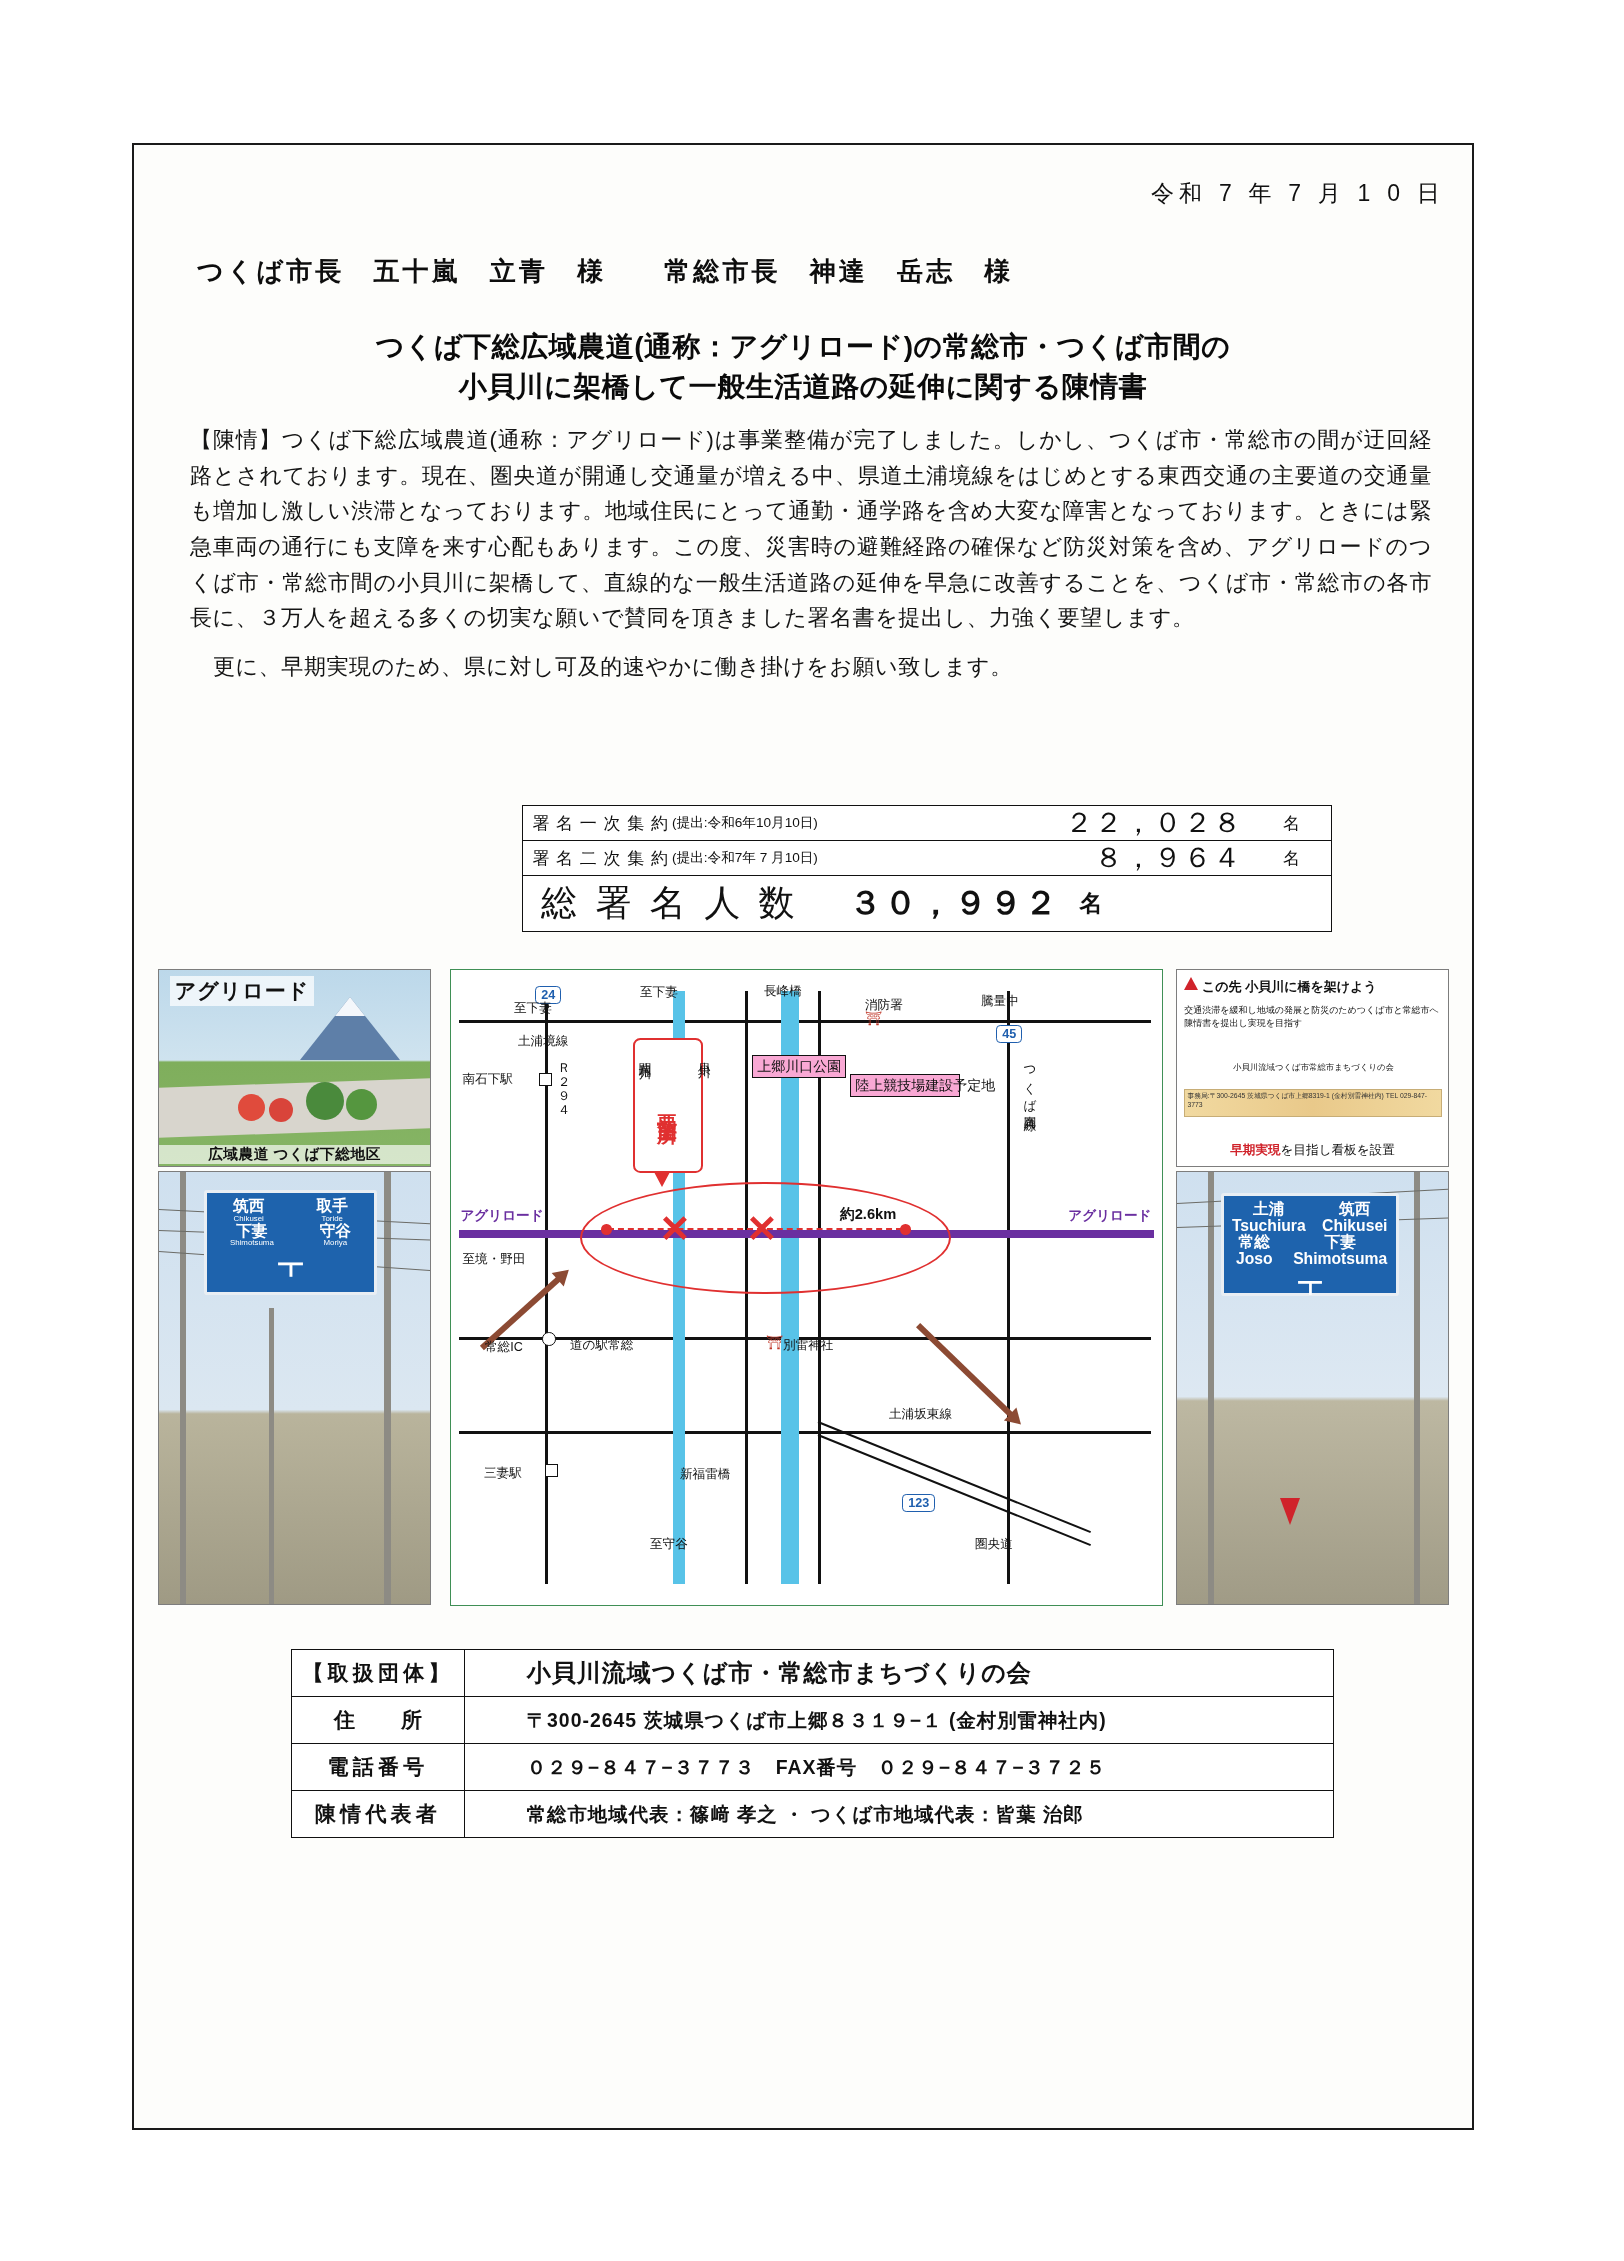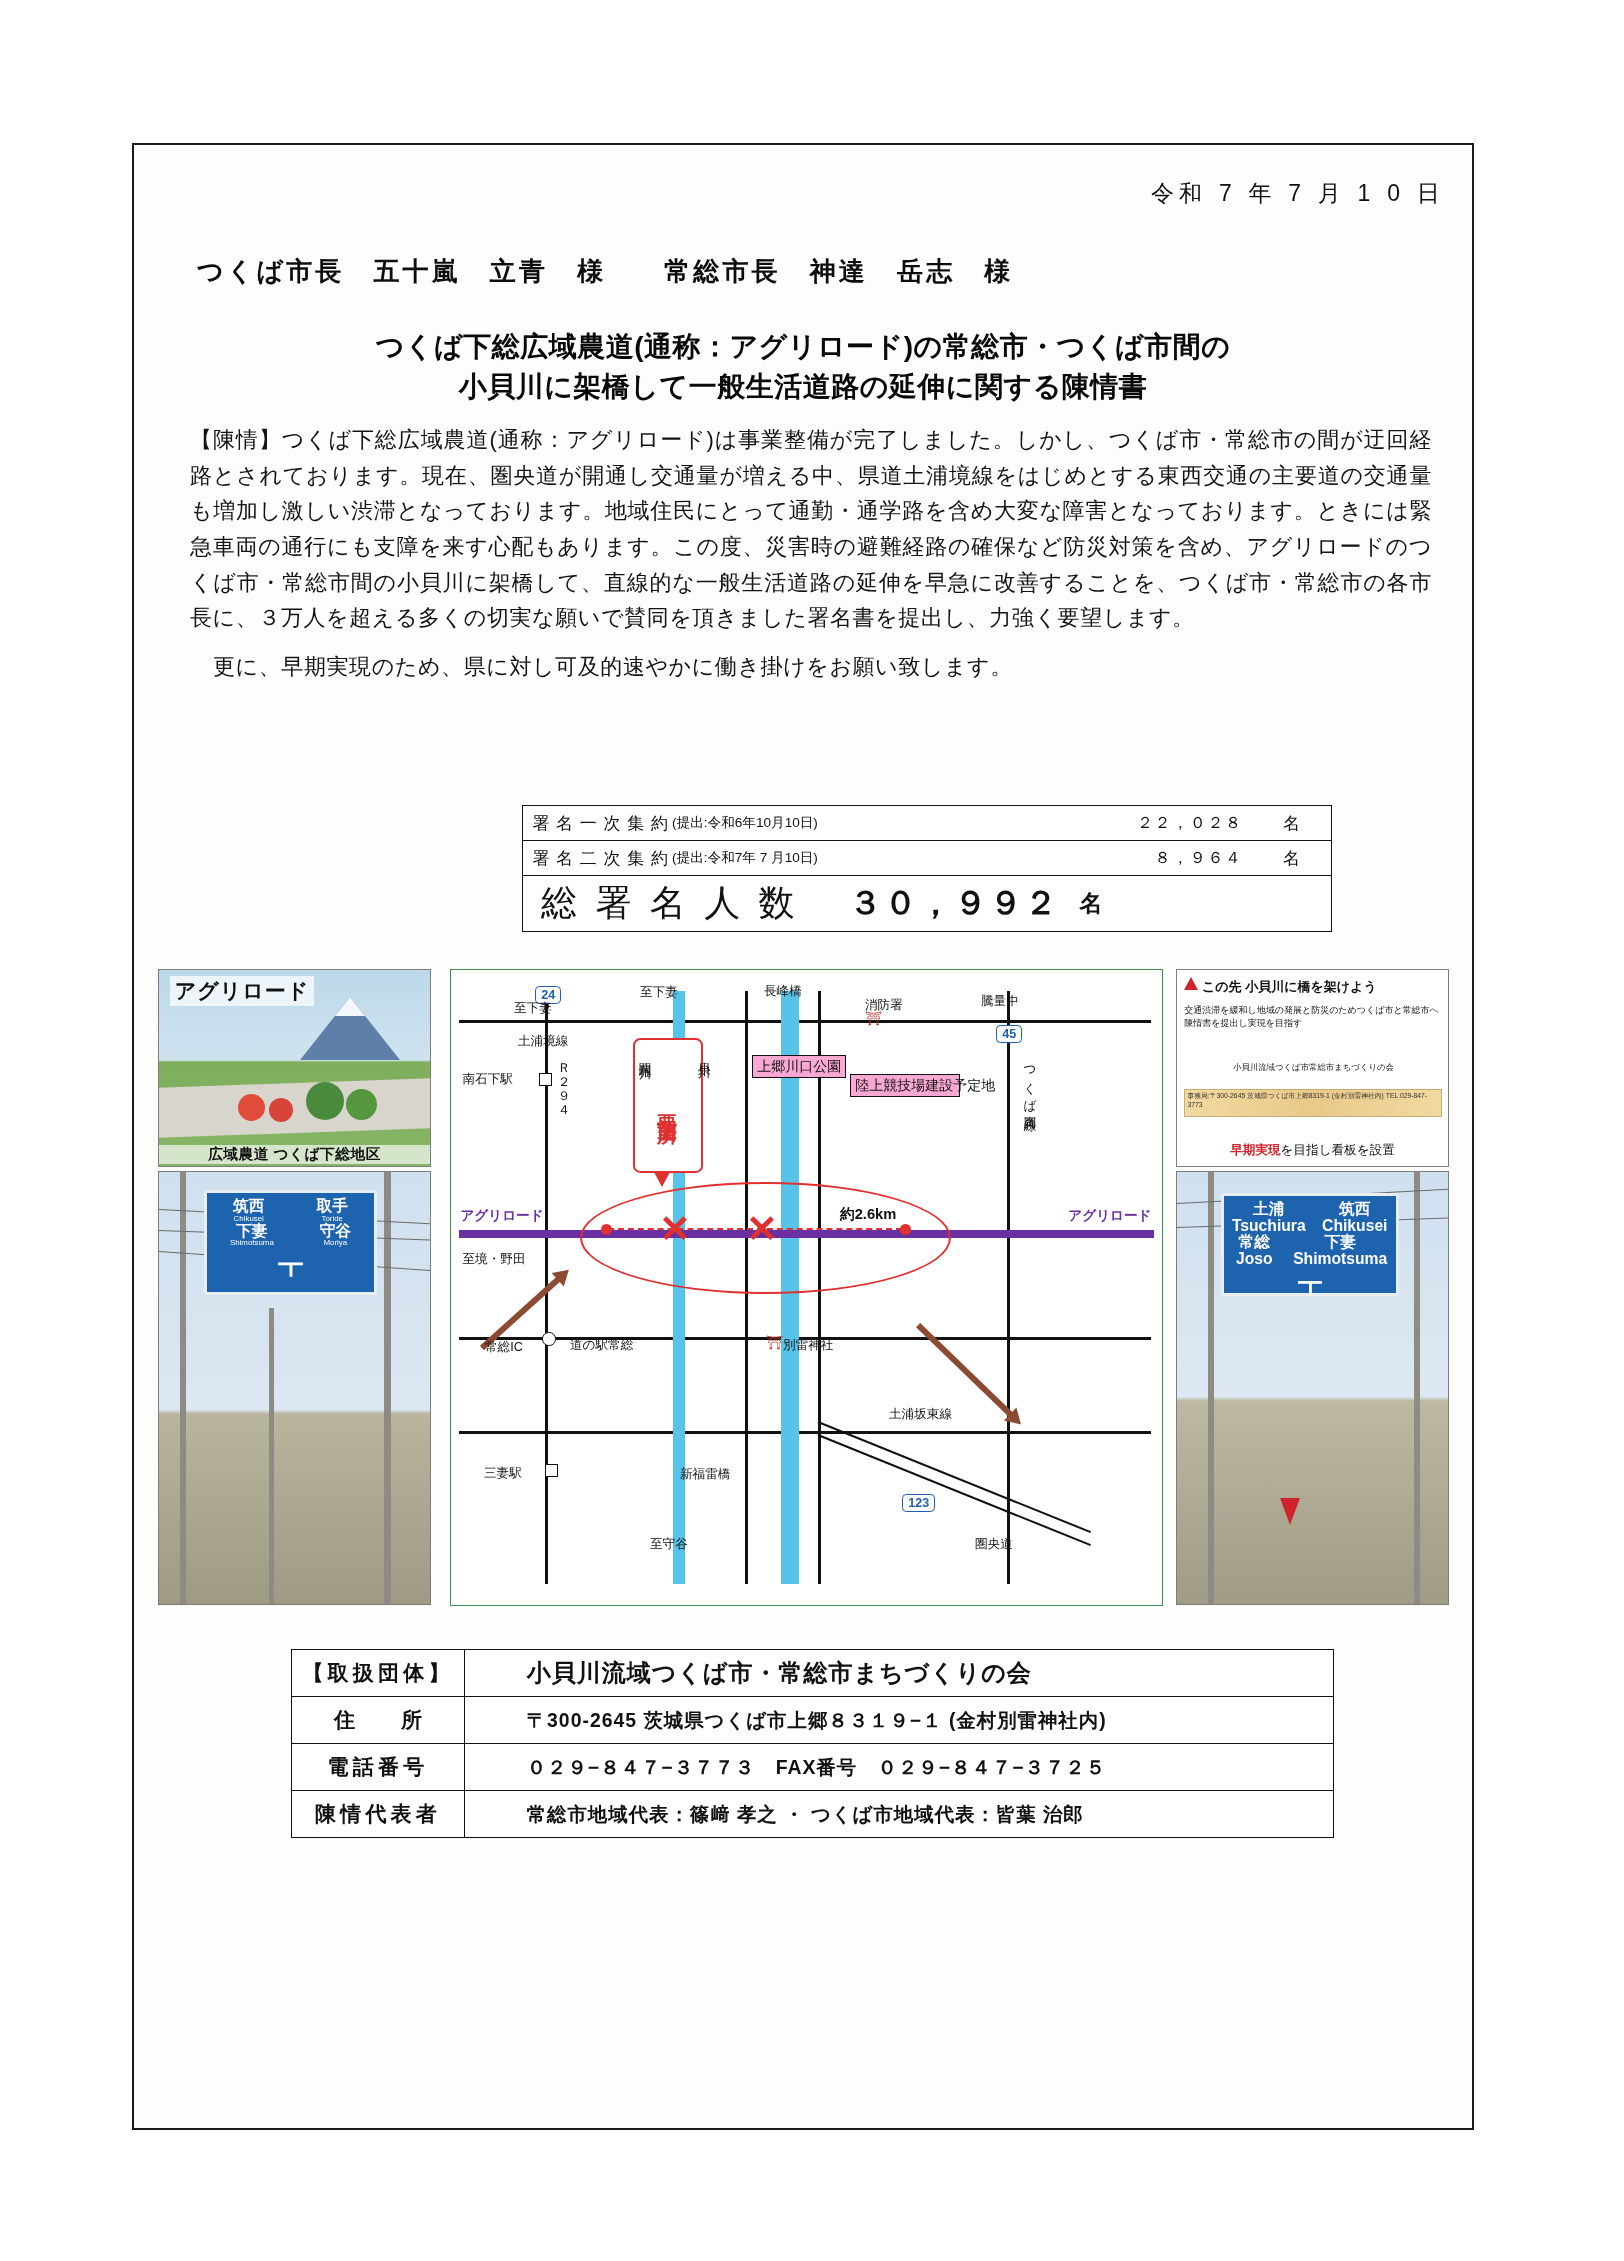--- a/index.html
+++ b/index.html
@@ -104,21 +104,21 @@
     letter-spacing: 1px;
     white-space: nowrap;
   }
   .sig-row .sub {
     font-size: 13.6px;
     letter-spacing: 0px;
     margin-left: 3.1px;
   }
   .sig-row .num {
     margin-left: auto;
-    font-size: 16px;
+    font-size: 28px;
     letter-spacing: 1.6px;
     padding-right: 79px;
   }
   .sig-row .unit {
     position: absolute;
     right: 31px;
     font-size: 17px;
   }
   .sig-row-wrap { position: relative; }
   .sig-total {

